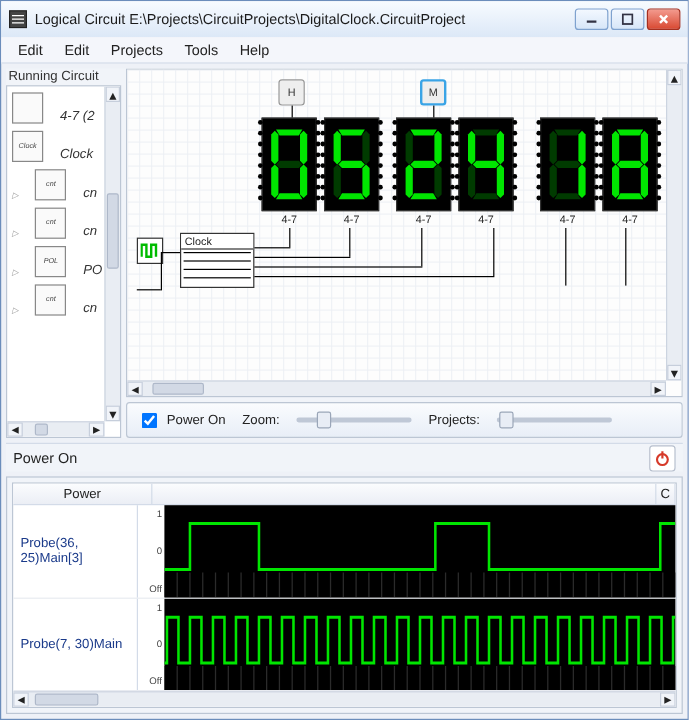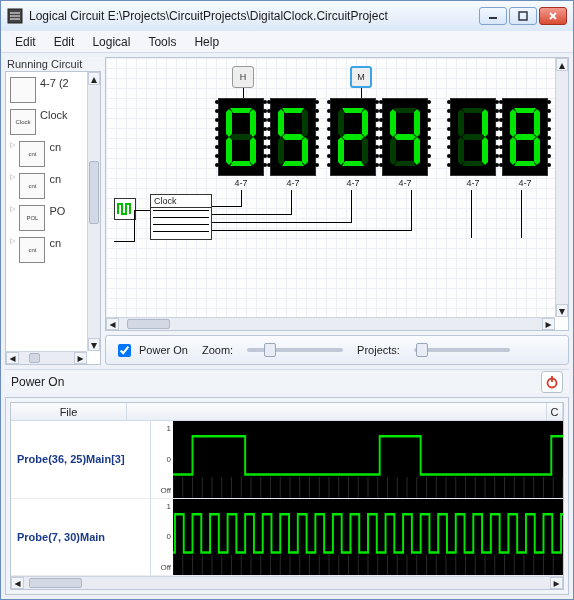--- a/index.html
+++ b/index.html
@@ -16,21 +16,21 @@
   
   .menubar { height: 22px; background: #f4f6fb; display:flex; align-items:center; gap: 2px; padding: 0 6px; border-bottom: 1px solid #d3dbe8; }
   .menuitem { padding: 2px 8px; border-radius: 3px; }
   
   .body { flex: 1; display: flex; flex-direction: column; padding: 4px; gap: 4px; overflow: hidden; }
   .upper { flex: 1; display: flex; gap: 4px; overflow: hidden; background:#f1f4f9; }
   .leftpanel { width: 96px; display:flex; flex-direction:column; }
   .lpheader { font-size: 11px; color:#333; padding: 1px 2px; }
   .lplist { flex:1; border: 1px solid #bcc6d4; background:#fff; overflow:hidden; position:relative; }
   .lpitems { position:absolute; inset:0 13px 13px 0; overflow:hidden; padding: 2px; }
-  .lpitem { display:flex; align-items:flex-start; gap:4px; padding: 3px 2px; font-size:11px; color:#333; white-space:nowrap; }
+  .lpitem { display:flex; align-items:flex-end; gap:14px; padding: 3px 2px; font-size:11px; color:#333; white-space:nowrap;font-style:italic; }
   .lpicon { width: 26px; height: 26px; border:1px solid #888; background:#fafafa; display:flex; align-items:center; justify-content:center; font-size:6px; color:#444; flex-shrink:0; }
   .lpicon.clk { font-size:6px; }
   .vscroll { position:absolute; top:0; right:0; bottom:13px; width:13px; background:#e9edf3; border-left:1px solid #ccd4e0; display:flex; flex-direction:column; }
   .hscroll { position:absolute; left:0; right:13px; bottom:0; height:13px; background:#e9edf3; border-top:1px solid #ccd4e0; display:flex; }
   .sbbtn { background:#f1f4f9; border:1px solid #c6cedb; display:flex;align-items:center;justify-content:center; }
   .vscroll .sbbtn{height:13px;} .hscroll .sbbtn{width:13px;}
   .sbtrack { flex:1; position:relative; }
   .thumb { position:absolute; background:#d2d9e5; border:1px solid #aeb8c9; border-radius:2px; }
   .rightpanel { flex:1; display:flex; flex-direction:column; }
   .rpheader { font-size: 11px; color:#333; padding: 1px 2px; }
@@ -67,21 +67,21 @@
   
   .statusbar { height:24px; display:flex; align-items:center; justify-content:space-between; padding: 0 6px; border-top:1px solid #d3dbe8; background:#f1f4f9; }
   .pwrbtn { width:22px; height:22px; border:1px solid #b8c0ce; border-radius:3px; background:#fff; display:flex;align-items:center;justify-content:center;color:#d63a2a;}
   
   .osc { border:1px solid #bcc6d4; background:#f1f4f9; display:flex; flex-direction:column; }
   .oschdr { height:20px; display:flex; align-items:center; justify-content:space-between; padding:0 4px; border-bottom:1px solid #d3dbe8; font-size:11px; }
   .osccontent { flex:1; background:#fff; border:1px solid #bcc6d4; margin:4px; display:flex; flex-direction:column; overflow:hidden; }
   .osccols { height:18px; display:flex; border-bottom:1px solid #d3dbe8; font-size:11px; background:linear-gradient(#fbfcfe,#ebeef5); }
   .osccol { border-right:1px solid #d3dbe8; display:flex; align-items:center; justify-content:center; }
   .oscrow { flex:1; display:flex; border-bottom:1px solid #e8ebf1; }
-  .oscrow .probe { width:140px; display:flex; align-items:center; padding-left:6px; font-size:11px; color:#1a3a8a; border-right:1px solid #d3dbe8;font-weight:bold; }
+  .oscrow .probe { width:104px; display:flex; align-items:center; padding-left:6px; font-size:11px; color:#1a3a8a; border-right:1px solid #d3dbe8; }
   .oscrow .labels { width:22px; display:flex; flex-direction:column; justify-content:space-between; font-size:8px; text-align:right; padding:3px 2px; color:#444; }
   .oscrow .wave { flex:1; background:#000; position:relative; }
   .wave svg { position:absolute; inset:0; width:100%; height:100%; }
   .tick { stroke:#2b2b2b; stroke-width:1; }
   .signal { stroke:#00e600; stroke-width:2; fill:none; }
   .osc-hscroll { height:13px; background:#e9edf3; border-top:1px solid #ccd4e0; display:flex; position:relative;}
   .x-sml { width:12px; height:12px; border:1px solid #9aa6b8; border-radius:2px; background:#f1f4f9; display:flex;align-items:center;justify-content:center; font-size:8px; }
 </style>
 </head>
 <body>
@@ -111,21 +111,21 @@
           <svg viewBox="0 0 10 10">
             <path d="M2 2l6 6M8 2l-6 6" stroke="#fff" stroke-width="2"></path>
           </svg>
         </div>
     </div>
   </div>
 
   <div class="menubar">
     <span class="menuitem">Edit</span>
     <span class="menuitem">Edit</span>
-    <span class="menuitem">Logical</span>
+    <span class="menuitem">Projects</span>
     <span class="menuitem">Tools</span>
     <span class="menuitem">Help</span>
   </div>
 
   <div class="body">
 
     <div class="upper">
 
       <div class="leftpanel">
         <div class="lpheader">Running Circuit</div>
@@ -459,21 +459,21 @@
         <svg width="14" height="14" viewBox="0 0 14 14">
             <circle cx="7" cy="8" r="4.5" fill="none" stroke="#d63a2a" stroke-width="1.8"></circle>
             <path d="M7 1v6" stroke="#d63a2a" stroke-width="1.8"></path>
           </svg>
       </div>
     </div>
 
     <div class="osc" style="height:198px;">
       <div class="osccontent">
         <div class="osccols">
-          <div class="osccol" style="width:116px;">File</div>
+          <div class="osccol" style="width:116px;">Power</div>
           <div class="osccol" style="flex:1;"></div>
           <div class="osccol" style="width:16px;">C</div>
         </div>
 
         <div class="oscrow">
           <div class="probe">Probe(36, 25)Main[3]</div>
           <div class="labels">
             <span>1</span>
             <span>0</span>
             <span>Off</span>

